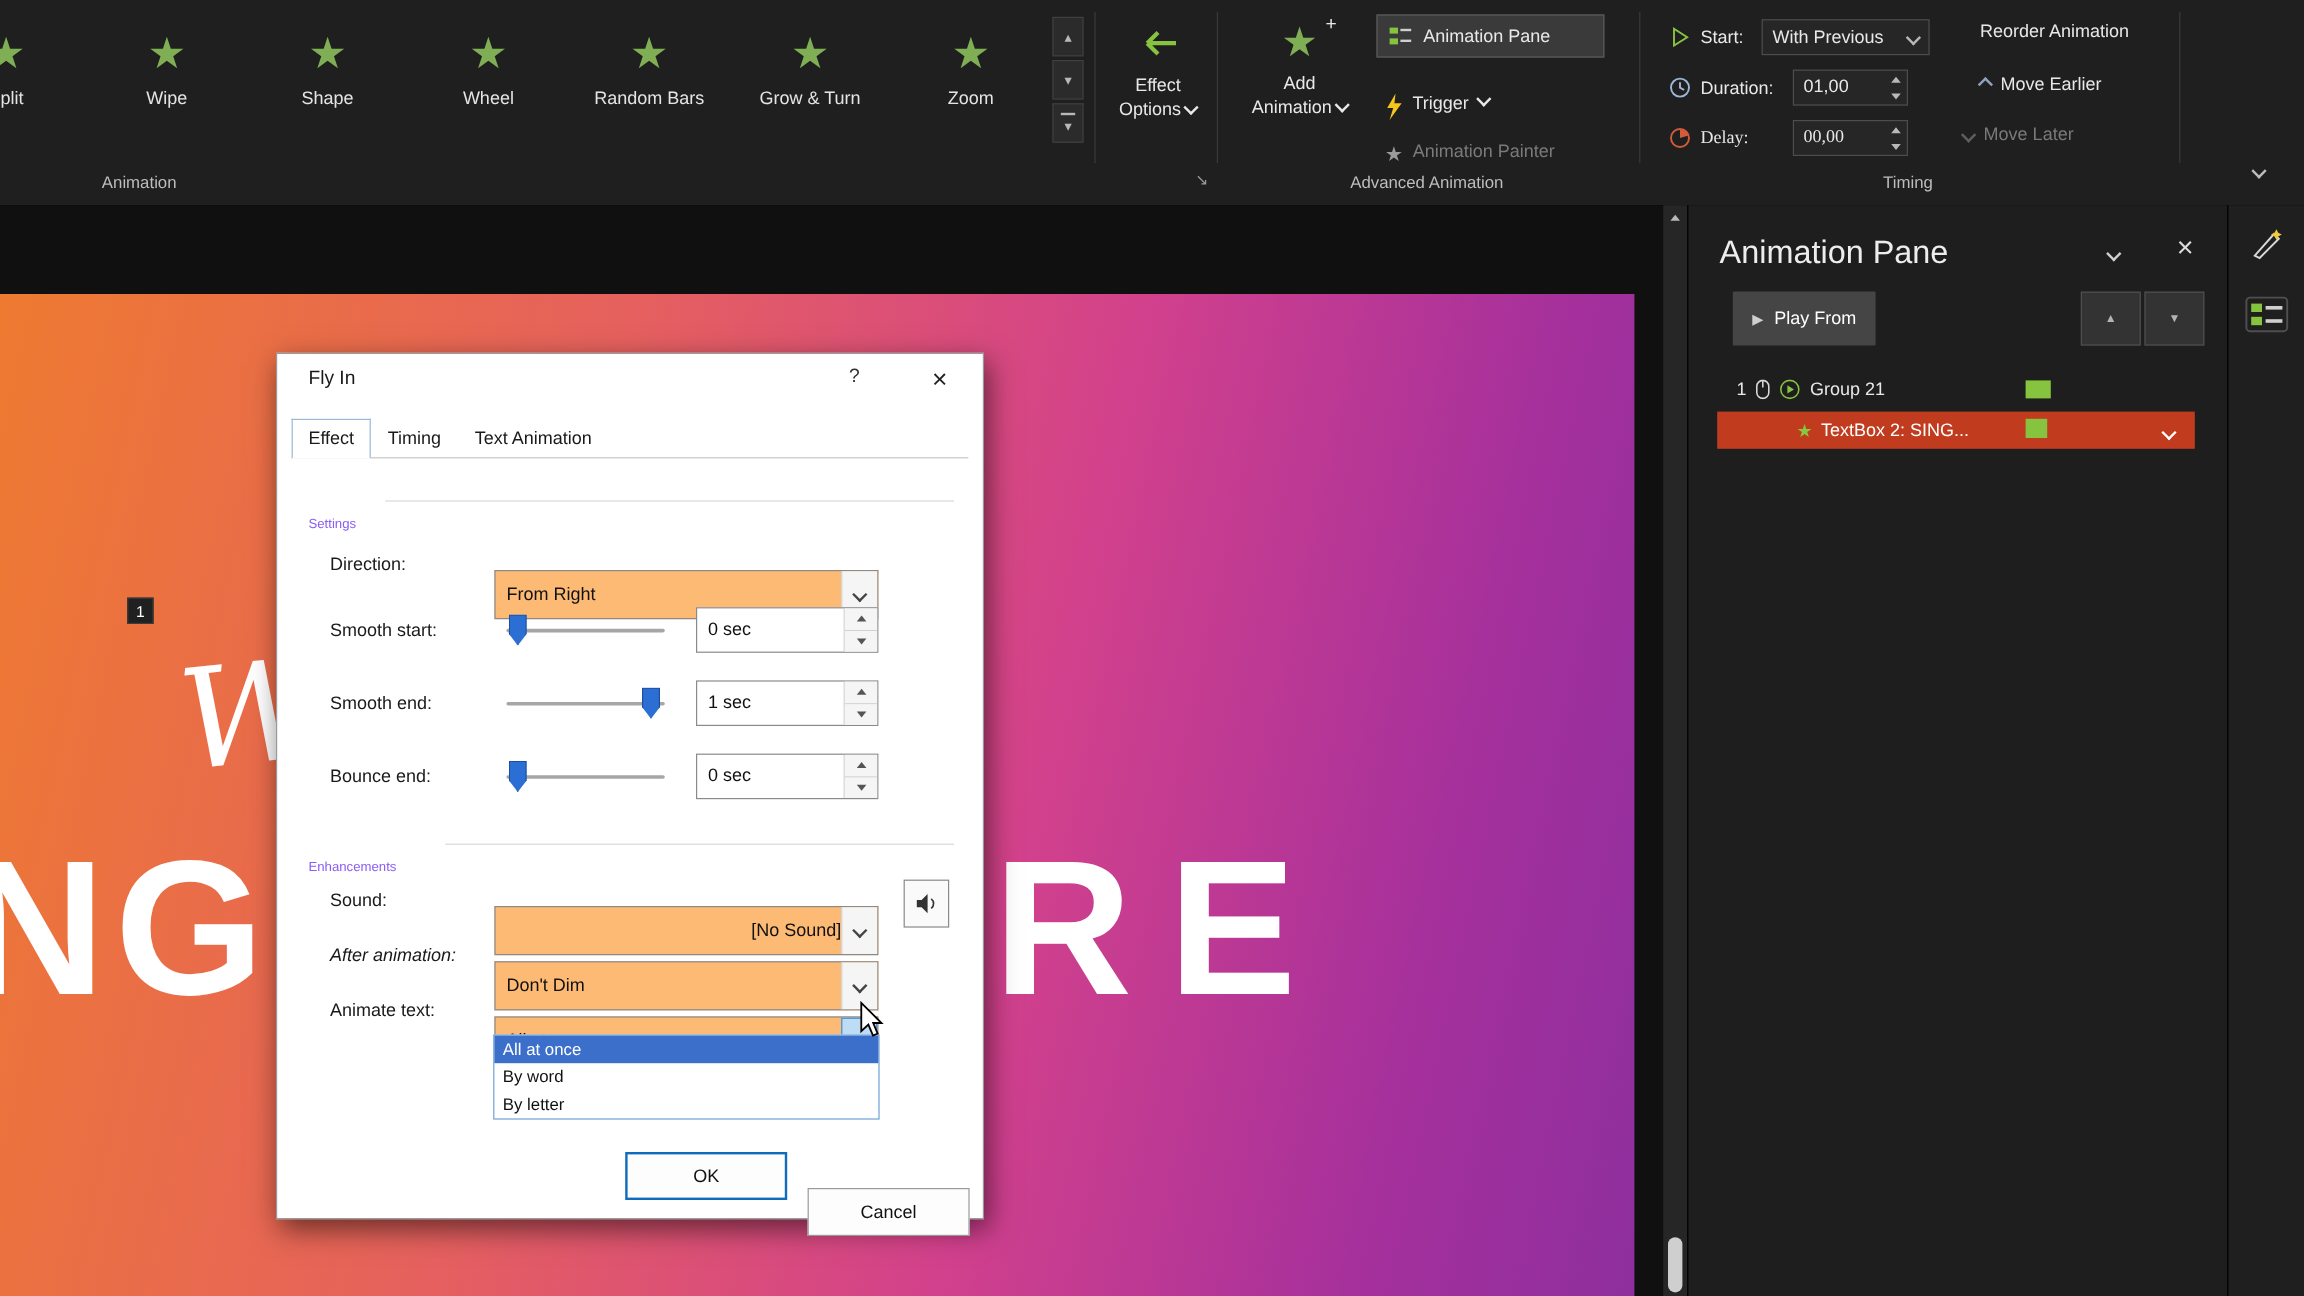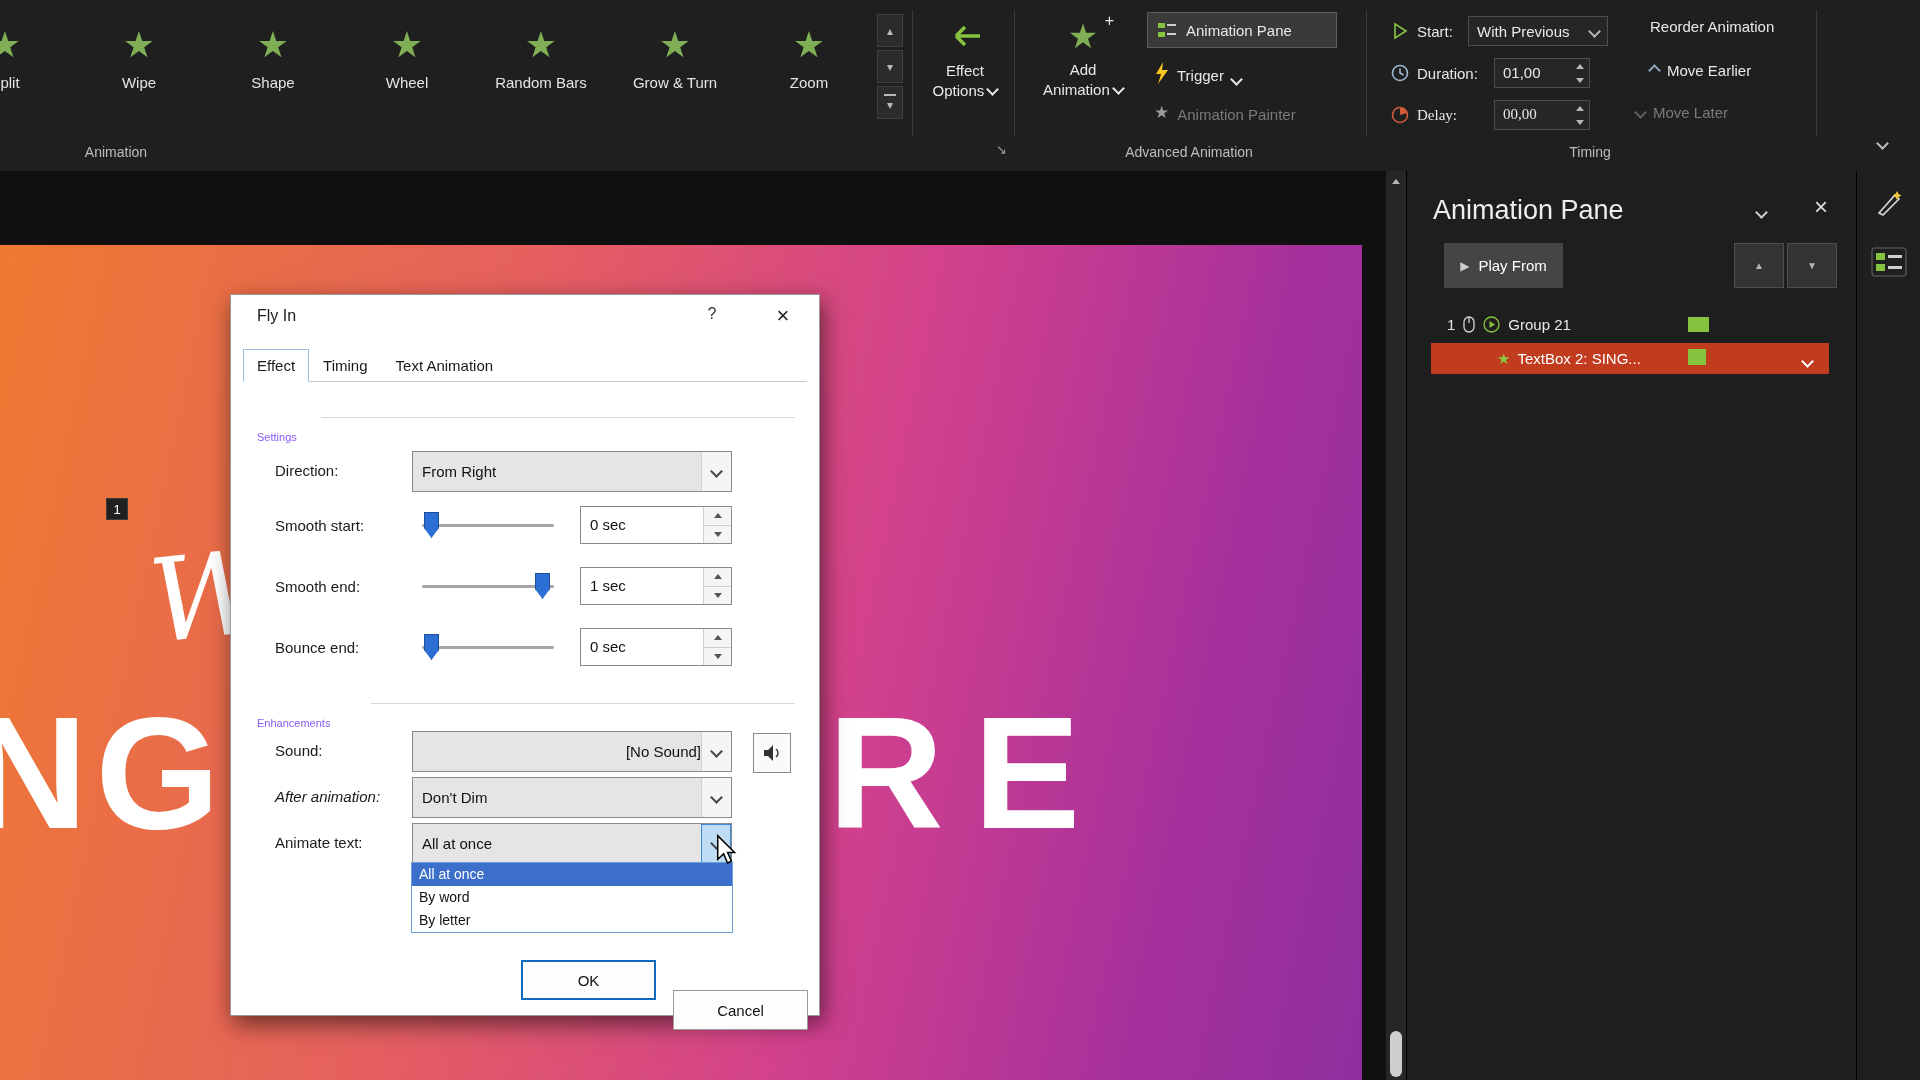--- a/index.html
+++ b/index.html
@@ -15,21 +15,21 @@
           font-size:12px;display:flex;flex-direction:column;align-items:center;justify-content:center;margin-bottom:3px;box-sizing:border-box;}
   .gs-line{width:12px;height:2px;background:#b8b8b8;margin-bottom:2px;}
   .vdiv{position:absolute;top:10px;height:126px;width:1px;background:#3a3a3a;}
   .big-btn{position:absolute;text-align:center;cursor:pointer;}
   .big-btn .lbl{font-size:15px;line-height:20px;color:#e8e8e8;}
   .chev{display:inline-block;width:7px;height:7px;border-right:2px solid currentColor;border-bottom:2px solid currentColor;
         transform:rotate(45deg);vertical-align:2px;}
   .chev.up{transform:rotate(225deg);vertical-align:-2px;}
   .btn-anim-pane{position:absolute;left:1147px;top:12px;width:190px;height:36px;background:#3a3a3a;border:1px solid #5c5c5c;
         display:flex;align-items:center;gap:9px;padding:0 9px;box-sizing:border-box;cursor:pointer;}
-  .ribbon-line-btn{position:absolute;display:flex;align-items:flex-end;gap:8px;cursor:pointer;font-size:15px;}
+  .ribbon-line-btn{position:absolute;display:flex;align-items:flex-start;gap:8px;cursor:pointer;font-size:15px;margin-top:16px;}
   .disabled-txt{color:#7a7a7a;}
   .t-row{position:absolute;display:flex;align-items:center;gap:7px;font-size:15px;justify-content:space-between;}
   .t-label{color:#e8e8e8;}
   .t-combo{width:140px;height:30px;background:#262626;border:1px solid #4d4d4d;display:flex;align-items:center;
            justify-content:space-between;padding:0 8px;box-sizing:border-box;cursor:pointer;color:#e8e8e8;}
   .t-spin{width:96px;height:30px;background:#262626;border:1px solid #4d4d4d;position:relative;box-sizing:border-box;cursor:text;}
   .t-spin-val{position:absolute;left:8px;top:5px;color:#e8e8e8;}
   .t-spin-btns{position:absolute;right:0;top:0;width:18px;height:100%;display:flex;flex-direction:column;}
   .t-sbtn{flex:1;display:flex;align-items:center;justify-content:center;cursor:pointer;}
   .tri-up{width:0;height:0;border-left:4px solid transparent;border-right:4px solid transparent;border-bottom:5px solid #b8b8b8;}
@@ -76,22 +76,22 @@
           box-shadow:3px 8px 22px rgba(0,0,0,.55);color:#111;box-sizing:border-box;z-index:10;}
   .dlg-title{position:absolute;left:26px;top:12px;font-size:16px;color:#1a1a1a;}
   .dlg-help{position:absolute;left:466px;top:10px;width:30px;height:26px;text-align:center;font-size:16px;color:#333;cursor:pointer;}
   .dlg-close{position:absolute;left:530px;top:4px;width:44px;height:34px;text-align:center;font-size:22px;color:#222;cursor:pointer;line-height:34px;}
   .dlg-tabs{position:absolute;left:12px;top:52px;width:564px;height:34px;display:flex;align-items:flex-end;border-bottom:1px solid #c8c8c8;}
   .dlg-tab{padding:7px 13px;font-size:15px;color:#1a1a1a;cursor:pointer;border:1px solid transparent;margin-bottom:-1px;}
   .dlg-tab.active{background:#fff;border:1px solid #9ab8d8;border-bottom:1px solid #fff;}
   .grp{position:absolute;left:26px;font-size:11px;color:#8b5cf6;background:#fff;z-index:2;margin-top:22px;}
   .grp-line{position:absolute;height:1px;background:#d9d9d9;}
   .f-label{position:absolute;left:44px;font-size:15px;color:#1a1a1a;}
-  .combo{position:absolute;left:181px;width:320px;height:41px;border:1px solid #8a8a8a;background:#e5e5e5;
-         display:flex;align-items:center;box-sizing:border-box;cursor:pointer;}
+  .combo{position:absolute;left:181px;width:320px;height:41px;border:1px solid #8a8a8a;background:#fdba74;
+         display:flex;align-items:center;box-sizing:border-box;cursor:pointer;margin-top:24px;}
   .combo .val{flex:1;padding-left:9px;color:#111;}
   .combo .cbtn{width:30px;height:100%;border-left:1px solid #d0d0d0;background:#f5f5f5;display:flex;align-items:center;
                justify-content:center;color:#444;box-sizing:border-box;}
   .combo .cbtn.hot{background:#bfdcf5;border:1px solid #3c8bd9;}
   .sl-track{position:absolute;left:191px;width:132px;height:3px;background:#a6a6a6;border-radius:2px;cursor:pointer;}
   .sl-thumb{position:absolute;width:15px;height:26px;background:#2b6fd4;border:1px solid #1d4f9e;box-sizing:border-box;cursor:grab;
             clip-path:polygon(0 0,100% 0,100% 62%,50% 100%,0 62%);}
   .spin{position:absolute;left:349px;width:152px;height:38px;border:1px solid #8a8a8a;background:#fff;box-sizing:border-box;cursor:text;}
   .spin .val{position:absolute;left:9px;top:9px;color:#111;}
   .spin .btns{position:absolute;right:0;top:0;width:28px;height:100%;border-left:1px solid #d0d0d0;display:flex;flex-direction:column;box-sizing:border-box;}

